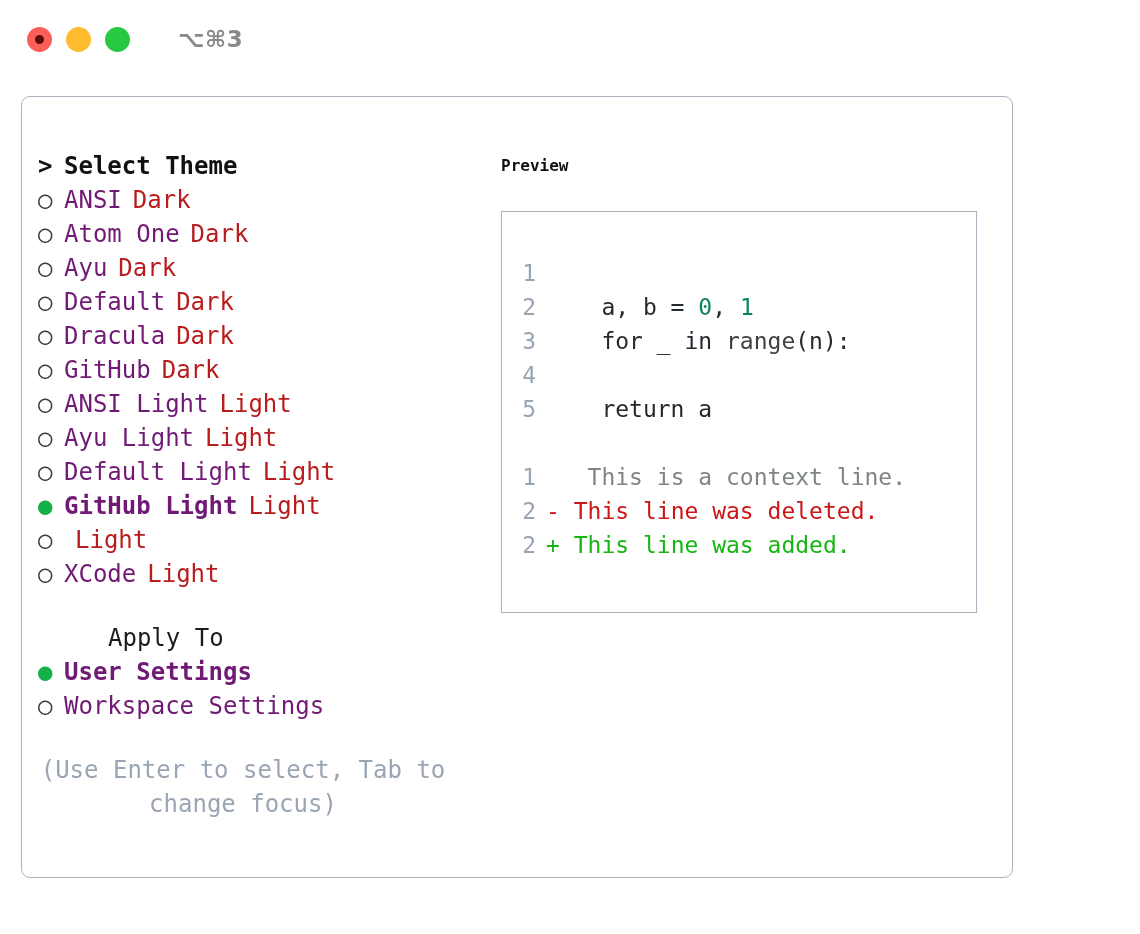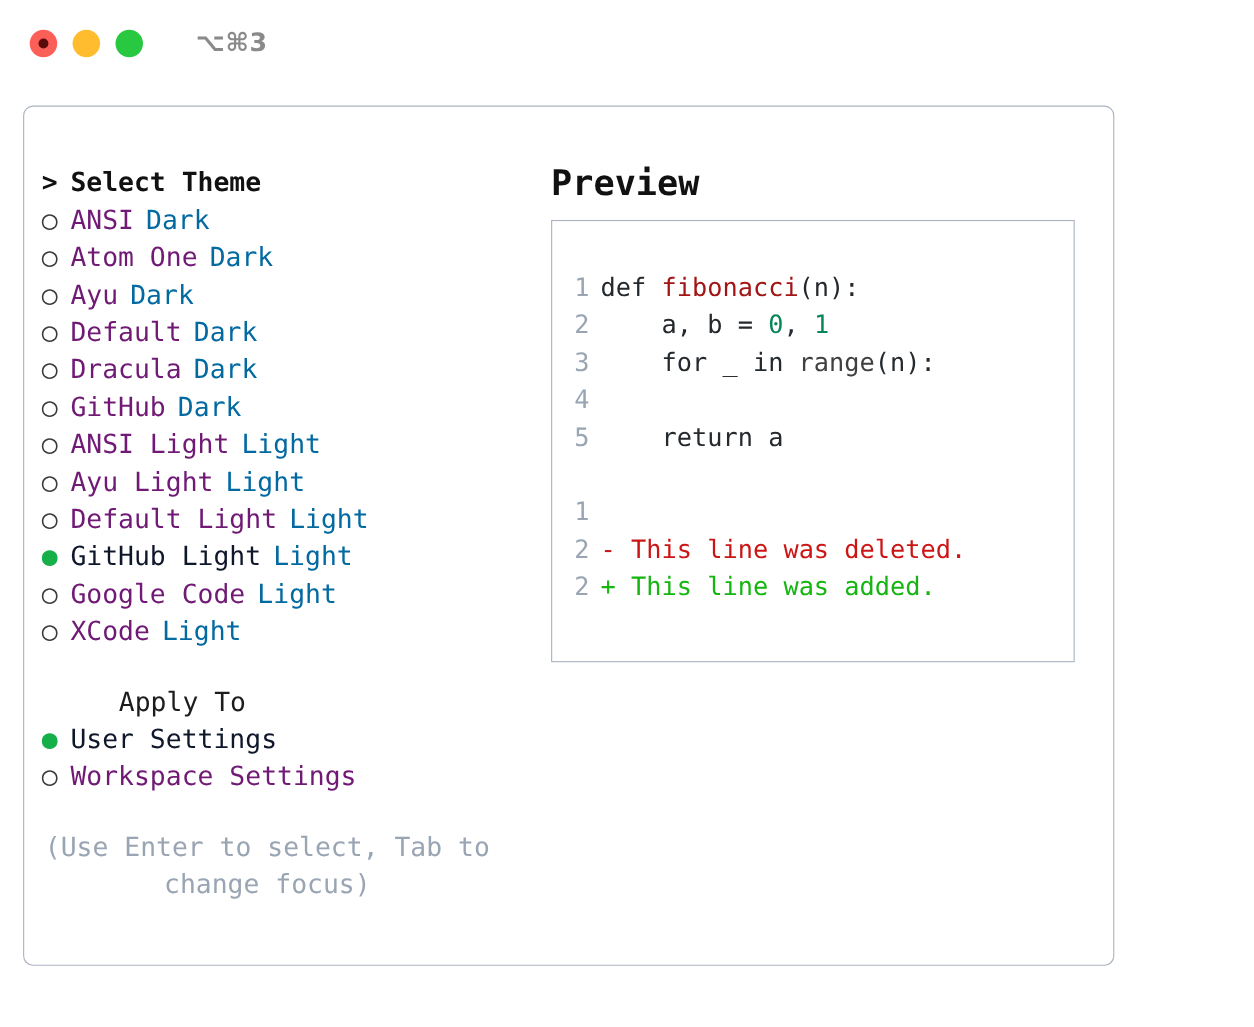--- a/index.html
+++ b/index.html
@@ -125,24 +125,25 @@
   }
   .heading-row .bullet {
     font-weight: bold;
     color: #111111;
   }
 
   .label {
     color: #701a75;
   }
   .row.selected .label {
-    color: #0f172a;
+    color: #701a75;
+    font-weight: bold;
   }
   .tag {
-    color: #0369a1;
+    color: #b91c1c;
     margin-left: 11px;
     text-align: center;
   }
   .spacer-md { height: 30px; }
 
   .subheading .label {
     color: #1c1c1c;
     margin-left: 44px;
   }
 
@@ -156,25 +157,25 @@
   }
 
   
   .right-col {
     position: absolute;
     left: 479px;
     top: 52px;
     width: 500px;
   }
   .preview-title {
-    font-size: 32px;
+    font-size: 16px;
     line-height: 34px;
     font-weight: bold;
     color: #111111;
-    margin-bottom: 17px;
+    margin-bottom: 28px;
   }
   .code-box {
     width: 476px;
     height: 402px;
     border: 1.6px solid #aab2c0;
     box-sizing: border-box;
     background: #ffffff;
     padding: 44px 0 0 0;
   }
   .code-line {
@@ -279,21 +280,20 @@
               <span class="label">Default Light</span>
               <span class="tag">Light</span>
             </div>
             <div class="row selected">
               <span class="bullet filled">●</span>
               <span class="label">GitHub Light</span>
               <span class="tag">Light</span>
             </div>
             <div class="row">
               <span class="bullet">○</span>
-              <span class="label">Google Code</span>
               <span class="tag">Light</span>
             </div>
             <div class="row">
               <span class="bullet">○</span>
               <span class="label">XCode</span>
               <span class="tag">Light</span>
             </div>
           </div>
 
         <div class="spacer-md"></div>
@@ -315,29 +315,29 @@
           </div>
 
         <div class="hint">(Use Enter to select, Tab to change focus)</div>
       </div>
 
       <div class="right-col">
         <div class="preview-title">Preview</div>
 
         <div class="code-box">
           <div id="code-lines">
-              <div class="code-line"><span class="lineno">1</span><span class="code-text"><span class="tok-kw">def </span><span class="tok-fn">fibonacci</span><span class="tok-plain">(n):</span></span></div>
+              <div class="code-line"><span class="lineno">1</span></div>
               <div class="code-line"><span class="lineno">2</span><span class="code-text"><span class="tok-plain">    a, b = </span><span class="tok-num">0</span><span class="tok-plain">, </span><span class="tok-num">1</span></span></div>
               <div class="code-line"><span class="lineno">3</span><span class="code-text"><span class="tok-plain">    for _ in </span><span class="tok-builtin">range</span><span class="tok-plain">(n):</span></span></div>
               <div class="code-line"><span class="lineno">4</span></div>
               <div class="code-line"><span class="lineno">5</span><span class="code-text"><span class="tok-plain">    return a</span></span></div>
             </div>
           <div class="blank-line"></div>
           <div id="diff-lines">
-              <div class="code-line"><span class="lineno">1</span><span class="diff-ctx"> </span></div>
+              <div class="code-line"><span class="lineno">1</span><span class="diff-ctx"> </span><span class="diff-ctx">  This is a context line.</span></div>
               <div class="code-line"><span class="lineno">2</span><span class="diff-del">-</span><span class="diff-del"> This line was deleted.</span></div>
               <div class="code-line"><span class="lineno">2</span><span class="diff-add">+</span><span class="diff-add"> This line was added.</span></div>
             </div>
         </div>
       </div>
 
     </div>
   </div>
 </div>
 

